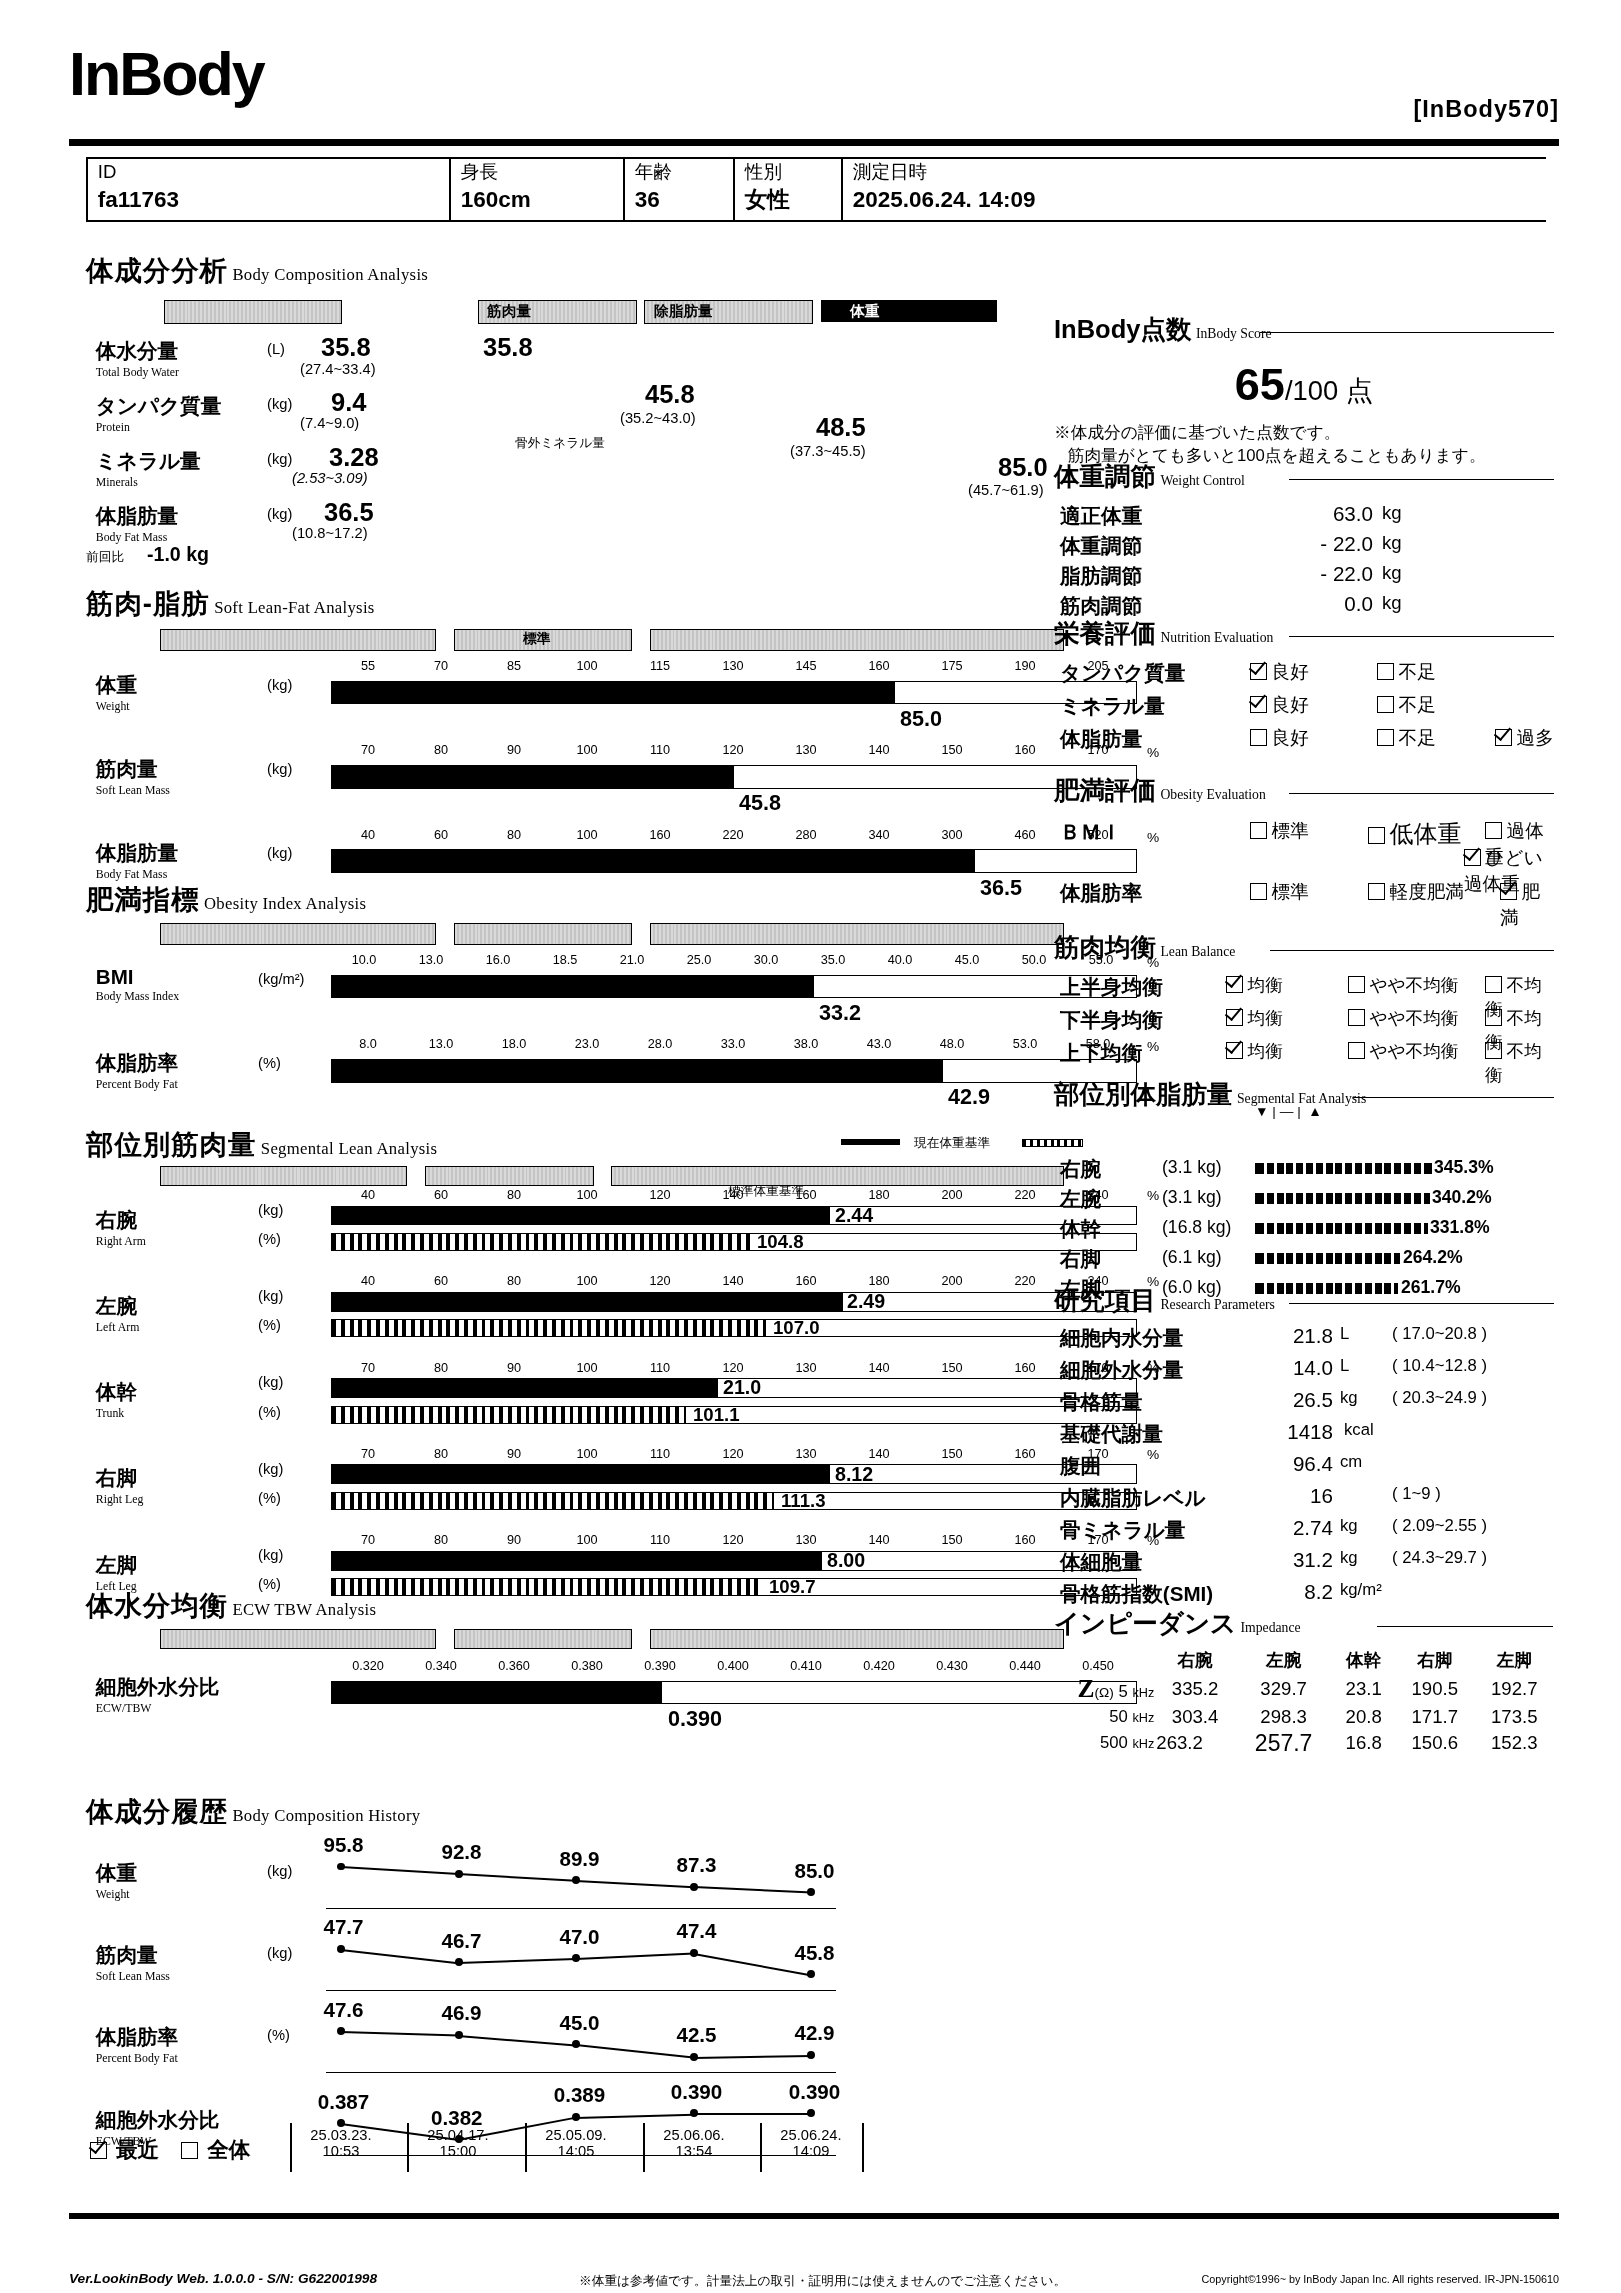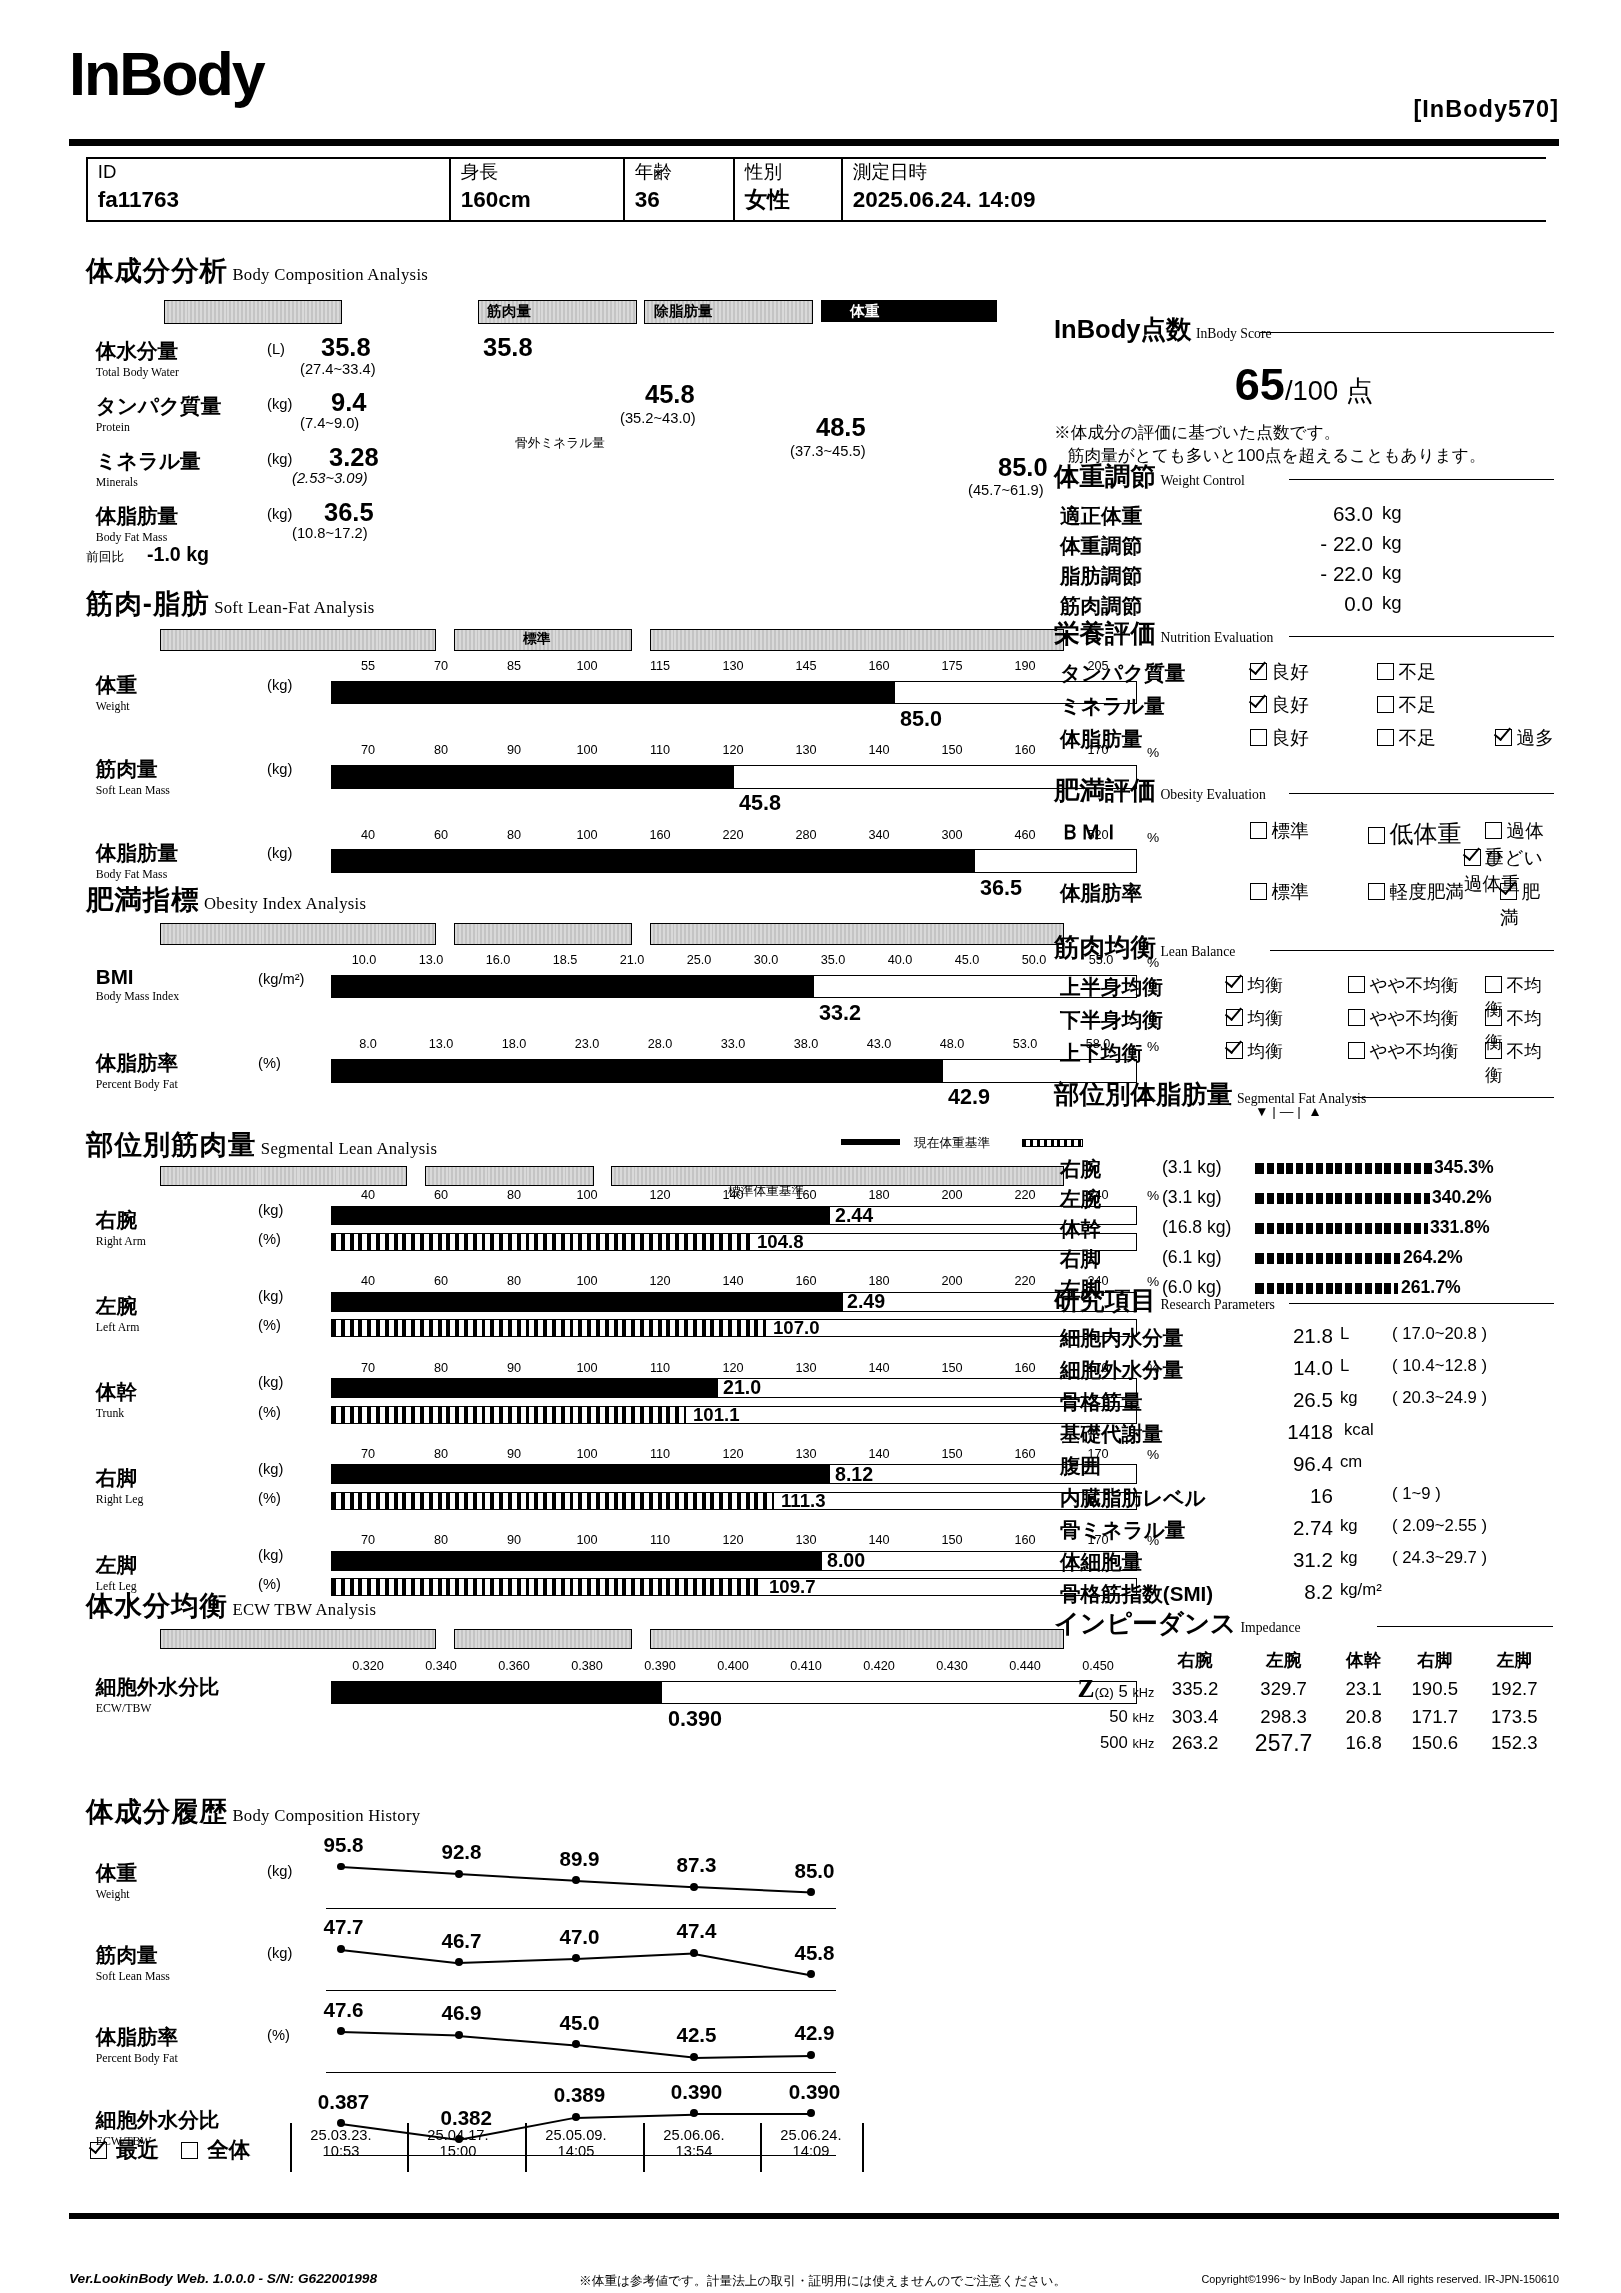--- a/index.html
+++ b/index.html
@@ -532,21 +532,21 @@
         <div style="position:absolute;left:490px;top:207px;width:118px;height:2px;background:#000;transform-origin:0 0;transform:rotate(6.06260804890236deg)"></div>
         <div style="position:absolute;left:608px;top:220px;width:118px;height:2px;background:#000;transform-origin:0 0;transform:rotate(-0.9735600625346255deg)"></div>
         <div style="position:absolute;left:240px;top:235px;width:510px;border-top:1.5px solid #000"></div>
         <div style="position:absolute;left:9.8px;top:269px">
           <div class="lbl-j">細胞外水分比</div>
           <div class="lbl-e">ECW/TBW</div>
         </div>
         <div class="unit" style="position:absolute;left:181px;top:272px"></div>
         <div style="position:absolute;left:227px;top:253px;width:61px;text-align:center" class="hist-cell">0.387</div>
         <div style="position:absolute;left:251px;top:282px;width:7.8px;height:7.8px;background:#000;border-radius:50%"></div>
-        <div style="position:absolute;left:345px;top:269px;width:61px;text-align:right" class="hist-cell">0.382</div>
+        <div style="position:absolute;left:345px;top:269px;width:61px;text-align:left" class="hist-cell">0.382</div>
         <div style="position:absolute;left:369px;top:298px;width:7.8px;height:7.8px;background:#000;border-radius:50%"></div>
         <div style="position:absolute;left:463px;top:246px;width:61px;text-align:center" class="hist-cell">0.389</div>
         <div style="position:absolute;left:486px;top:276px;width:7.8px;height:7.8px;background:#000;border-radius:50%"></div>
         <div style="position:absolute;left:580px;top:243px;width:61px;text-align:center" class="hist-cell">0.390</div>
         <div style="position:absolute;left:604px;top:272px;width:7.8px;height:7.8px;background:#000;border-radius:50%"></div>
         <div style="position:absolute;left:698px;top:243px;width:61px;text-align:center" class="hist-cell">0.390</div>
         <div style="position:absolute;left:721px;top:272px;width:7.8px;height:7.8px;background:#000;border-radius:50%"></div>
         <div style="position:absolute;left:255px;top:286px;width:119px;height:2px;background:#000;transform-origin:0 0;transform:rotate(7.711892412658882deg)"></div>
         <div style="position:absolute;left:372px;top:302px;width:120px;height:2px;background:#000;transform-origin:0 0;transform:rotate(-10.734923883650751deg)"></div>
         <div style="position:absolute;left:490px;top:280px;width:118px;height:2px;background:#000;transform-origin:0 0;transform:rotate(-1.5513814529560592deg)"></div>
@@ -813,21 +813,21 @@
               <tr>
                 <td style="white-space:nowrap;text-align:right;font-size:16.7px"><span style="display:inline-block;width:45px"></span>50 <span style="font-size:12.7px">kHz</span></td>
                 <td style="text-align:center;font-size:18.6px">303.4</td>
                 <td style="text-align:center;font-size:18.6px">298.3</td>
                 <td style="text-align:center;font-size:18.6px">20.8</td>
                 <td style="text-align:center;font-size:18.6px">171.7</td>
                 <td style="text-align:center;font-size:18.6px">173.5</td>
               </tr>
               <tr>
                 <td style="white-space:nowrap;text-align:right;font-size:16.7px"><span style="display:inline-block;width:45px"></span>500 <span style="font-size:12.7px">kHz</span></td>
-                <td style="text-align:center;font-size:18.6px">263.2</td>
+                <td style="text-align:left;font-size:18.6px">263.2</td>
                 <td style="text-align:center;font-size:23px">257.7</td>
                 <td style="text-align:center;font-size:18.6px">16.8</td>
                 <td style="text-align:center;font-size:18.6px">150.6</td>
                 <td style="text-align:center;font-size:18.6px">152.3</td>
               </tr>
             </tbody>
           </table>
         </div>
     </div>
   </div>

